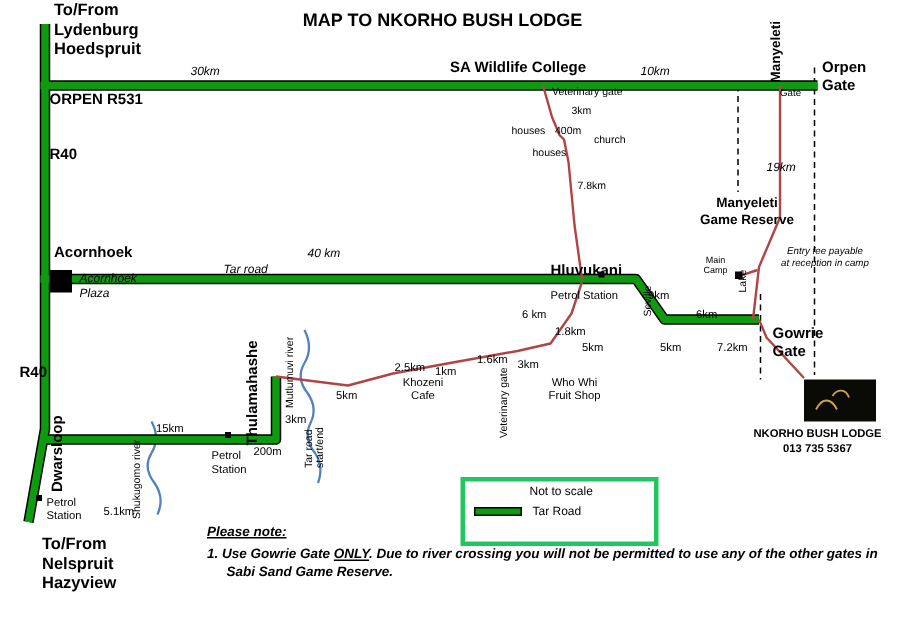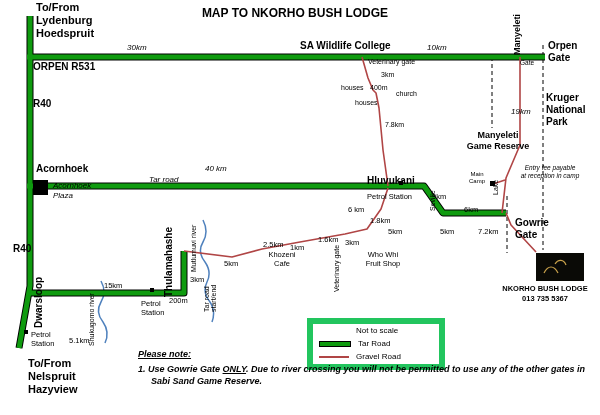--- a/index.html
+++ b/index.html
@@ -25,21 +25,21 @@
   .vtext { position:absolute; writing-mode:vertical-rl; transform:rotate(180deg); white-space:nowrap; }
 
   .boundary { stroke:#000; stroke-width:1; stroke-dasharray:4 3; fill:none; }
   .river-g path { stroke:var(--river,#4f81bd); stroke-width:1.5; fill:none; }
   .road-casing path { stroke:#000; stroke-width:7; fill:none; stroke-linejoin:round; }
   .road-tar path { stroke:var(--tar_road,#0f9b0f); stroke-width:5; fill:none; stroke-linejoin:round; }
   .road-gravel path { stroke:var(--gravel_road,#b04545); stroke-width:1.6; fill:none; stroke-linejoin:round; }
   .marker rect { fill:var(--marker,#000); }
 
   .legend-box { position:absolute; left:307px; top:318px; width:126px; height:40px;
-    border:6px solid #22c55e; background:#fff; font-size:8px; }
+    border:3px solid #22c55e; background:#fff; font-size:8px; }
   .legend-row { display:flex; align-items:center; height:13px; padding-left:6px; }
   .legend-sample { width:30px; margin-right:7px; }
   .legend-sample.tar { height:4px; background:var(--tar_road,#0f9b0f); border:1px solid #000; }
   .legend-sample.gravel { height:2px; background:var(--gravel_road,#b04545); }
   .legend-spacer { width:30px; margin-right:7px; }
 
   .logo { position:absolute; left:536px; top:253px; width:48px; height:28px; background:#0a0a06; }
   .note1 { width:452px; white-space:normal; padding-left:13px; text-indent:-13px; line-height:1.35; }
 </style>
 </head>
@@ -109,25 +109,20 @@
   <div class="lbl b s10" style="left:33px;top:61px">ORPEN R531</div>
 
   <div class="lbl b s10" style="left:548px;top:40px">
     <div>Orpen</div>
     <div>Gate</div>
   </div>
 
   <div class="vtext b s9" style="left:512px;top:5px;height:50px">Manyeleti</div>
   <div class="lbl s65" style="left:520px;top:59px">Gate</div>
 
-  <div class="lbl b s10" style="left:546px;top:92px">
-    <div>Kruger</div>
-    <div>National</div>
-    <div>Park</div>
-  </div>
 
   <div class="lbl b s10" style="left:33px;top:98px">R40</div>
 
   <div class="lbl s7" style="left:368px;top:58px">Veterinary gate</div>
   <div class="lbl s7" style="left:381px;top:71px">3km</div>
   <div class="lbl s7" style="left:341px;top:84px">houses</div>
   <div class="lbl s7" style="left:370px;top:84px">400m</div>
   <div class="lbl s7" style="left:396px;top:90px">church</div>
   <div class="lbl s7" style="left:355px;top:99px">houses</div>
   <div class="lbl s7" style="left:385px;top:121px">7.8km</div>
@@ -221,24 +216,20 @@
 
   <div class="legend-box">
     <div class="legend-row">
       <span class="legend-spacer"></span>
       <span>Not to scale</span>
     </div>
     <div class="legend-row">
       <span class="legend-sample tar"></span>
       <span>Tar Road</span>
     </div>
-    <div class="legend-row">
-      <span class="legend-sample gravel"></span>
-      <span>Gravel Road</span>
-    </div>
   </div>
 
   <div class="lbl b i u s9" style="left:138px;top:349px">Please note:</div>
   <div class="lbl b i s9 note1" style="left:138px;top:363px">
     <span>1.  Use Gowrie Gate </span><span class="u">ONLY</span><span>.  Due to river crossing you will not be permitted to use any of the other gates in Sabi Sand Game Reserve.</span>
   </div>
 
 </div>
 
 </body></html>

